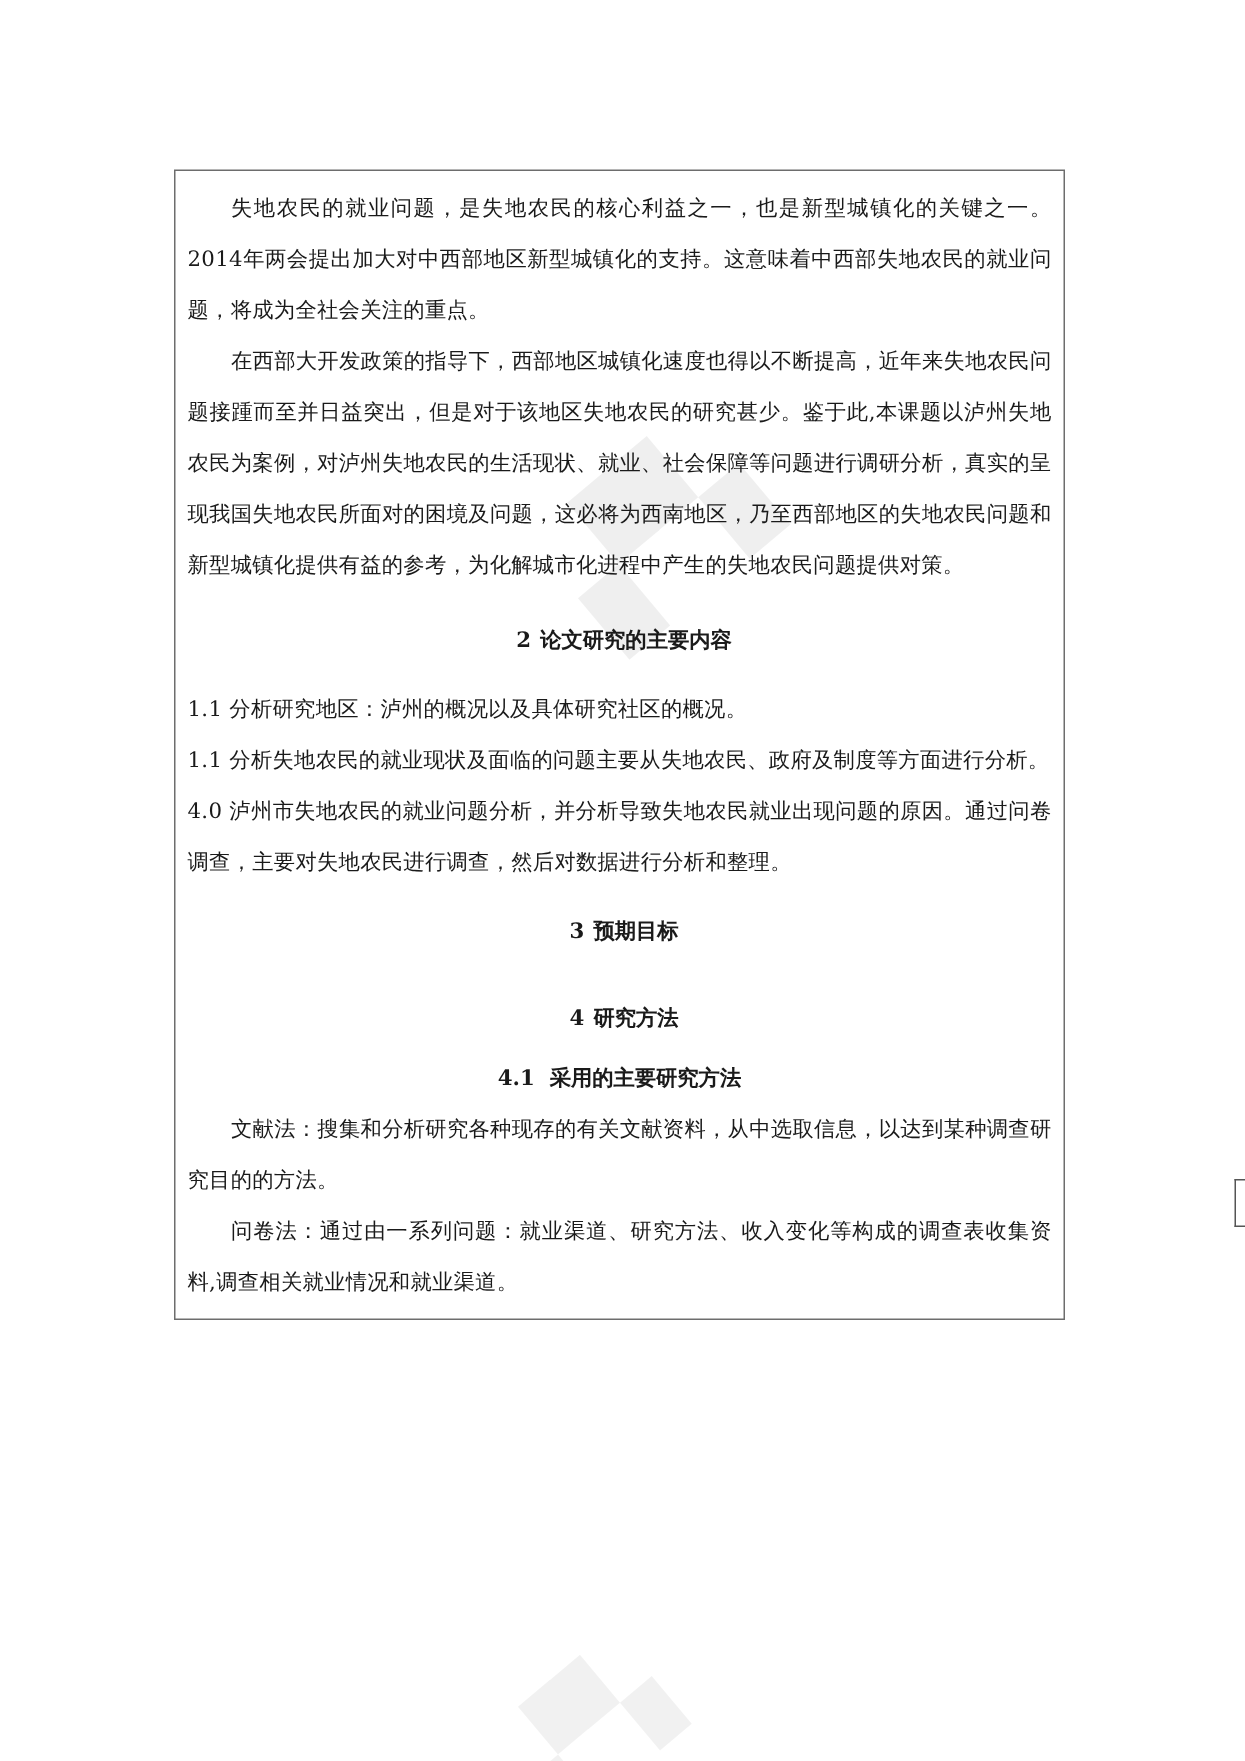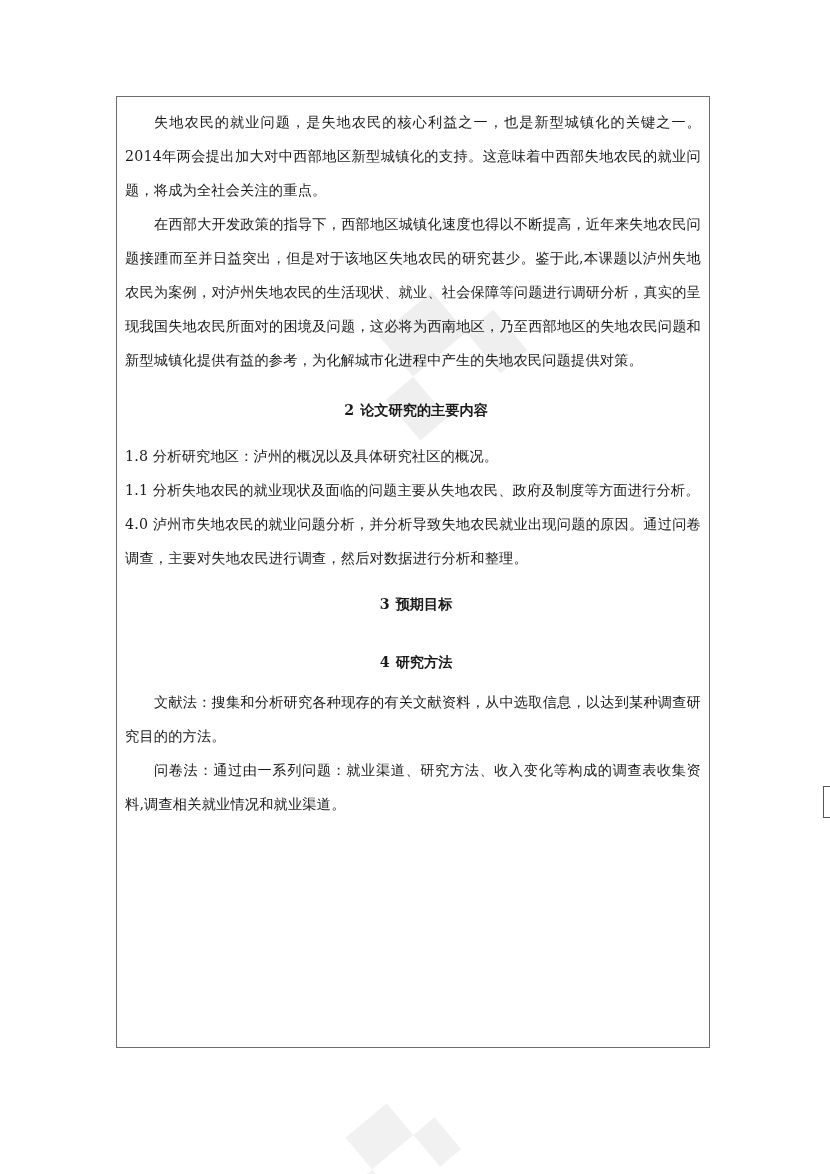--- a/index.html
+++ b/index.html
@@ -4,21 +4,21 @@
 <style>
   html, body { margin: 0; padding: 0; background: #ffffff; }
   body { width: 830px; height: 1174px; position: relative; overflow: hidden;
          font-family: "DejaVu Serif", "Liberation Serif", serif; color: #1a1a1a; }
   .watermark { position: absolute; left: 360px; top: 260px; width: 260px; height: 120px;
                transform: rotate(-40deg); opacity: 0.06; font-size: 90px; font-weight: bold;
                color: #000; pointer-events: none; white-space: nowrap; }
   .watermark2 { position: absolute; left: 330px; top: 1080px; width: 200px; height: 90px;
                transform: rotate(-40deg); opacity: 0.05; font-size: 70px; font-weight: bold;
                color: #000; pointer-events: none; white-space: nowrap; }
-  .box { position: absolute; left: 116px; top: 96px; width: 594px; height: 952px;
+  .box { position: absolute; left: 116px; top: 113px; width: 594px; height: 767px;
          border: 1.5px solid #6d6d6d; box-sizing: border-box; }
   .content { position: absolute; left: 8px; top: 8px; width: 576px; }
   .p { font-size: 14.2px; line-height: 34px; margin: 0; text-align: justify;
        text-align-last: left; letter-spacing: 0.2px; }
   .indent { text-indent: 29px; }
   .h { font-size: 14.2px; line-height: 34px; font-weight: bold; margin: 0; text-align: center; }
   .h .num { display: inline-block; width: 22px; }
   .gap-s { height: 12px; }
   .gap-m { height: 16px; }
   .side-mark { position: absolute; left: 823px; top: 786px; width: 7px; height: 32px;
@@ -33,30 +33,31 @@
 <div class="box">
   <div class="content">
 
     <p class="p indent">失地农民的就业问题，是失地农民的核心利益之一，也是新型城镇化的关键之一。2014年两会提出加大对中西部地区新型城镇化的支持。这意味着中西部失地农民的就业问题，将成为全社会关注的重点。</p>
     <p class="p indent">在西部大开发政策的指导下，西部地区城镇化速度也得以不断提高，近年来失地农民问题接踵而至并日益突出，但是对于该地区失地农民的研究甚少。鉴于此,本课题以泸州失地农民为案例，对泸州失地农民的生活现状、就业、社会保障等问题进行调研分析，真实的呈现我国失地农民所面对的困境及问题，这必将为西南地区，乃至西部地区的失地农民问题和新型城镇化提供有益的参考，为化解城市化进程中产生的失地农民问题提供对策。</p>
 
     <div class="gap-m"></div>
     <p class="h"><span class="num">2</span><span>论文研究的主要内容</span></p>
     <div class="gap-s"></div>
 
-    <p class="p">1.8 分析研究地区：泸州的概况以及具体研究社区的概况。</p>
+    <p class="p">1.1 分析研究地区：泸州的概况以及具体研究社区的概况。</p>
     <p class="p">1.1 分析失地农民的就业现状及面临的问题主要从失地农民、政府及制度等方面进行分析。</p>
     <p class="p">4.0 泸州市失地农民的就业问题分析，并分析导致失地农民就业出现问题的原因。通过问卷调查，主要对失地农民进行调查，然后对数据进行分析和整理。</p>
 
     <div class="gap-s"></div>
     <p class="h"><span class="num">3</span><span>预期目标</span></p>
     <div class="gap-s"></div>
 
     <div class="gap-s"></div>
     <p class="h"><span class="num">4</span><span>研究方法</span></p>
     <div class="gap-s" style="height:6px"></div>
+    <p class="h" style="white-space:pre">4.1  采用的主要研究方法</p>
     <p class="p indent">文献法：搜集和分析研究各种现存的有关文献资料，从中选取信息，以达到某种调查研究目的的方法。</p>
     <p class="p indent">问卷法：通过由一系列问题：就业渠道、研究方法、收入变化等构成的调查表收集资料,调查相关就业情况和就业渠道。</p>
 
   </div>
 </div>
 
 <div class="side-mark"></div>
 
 </body></html>

